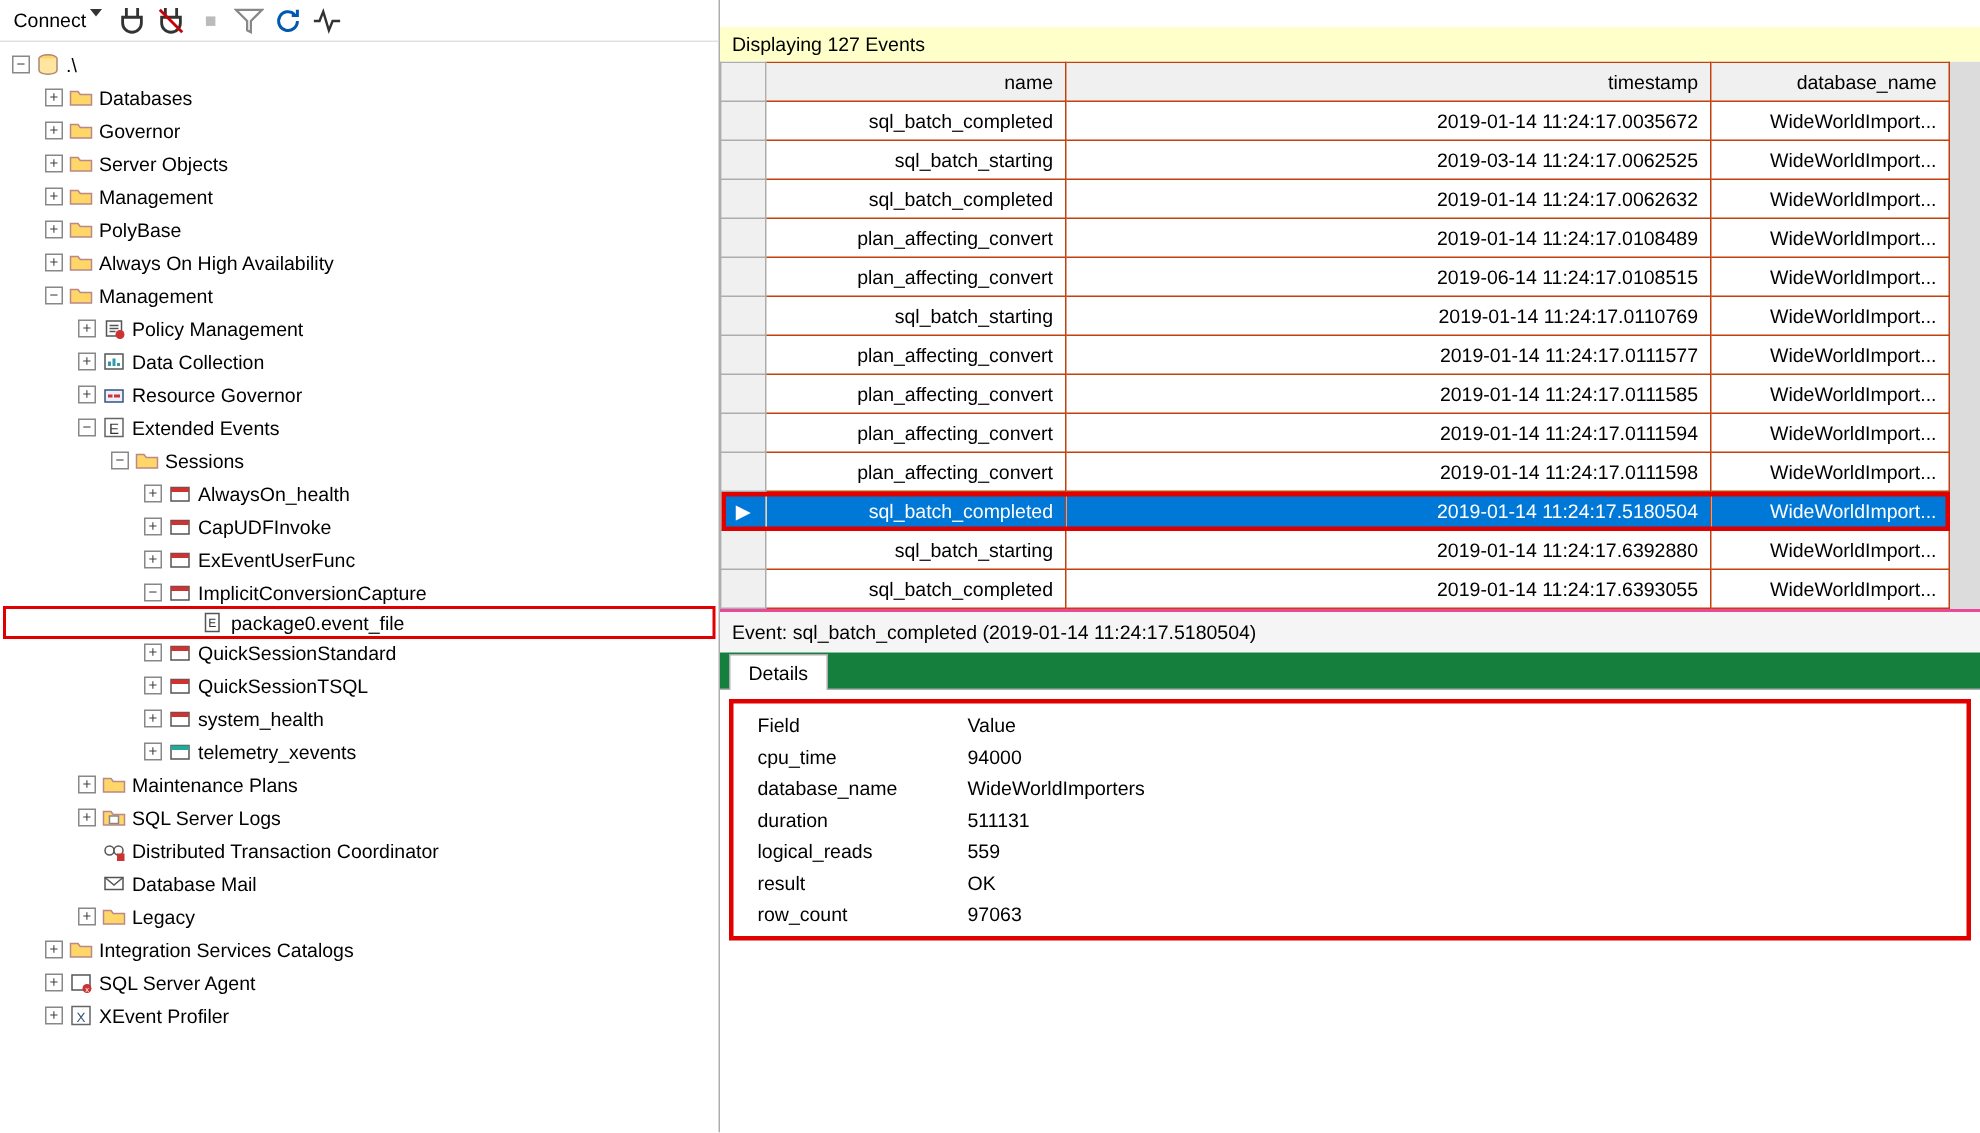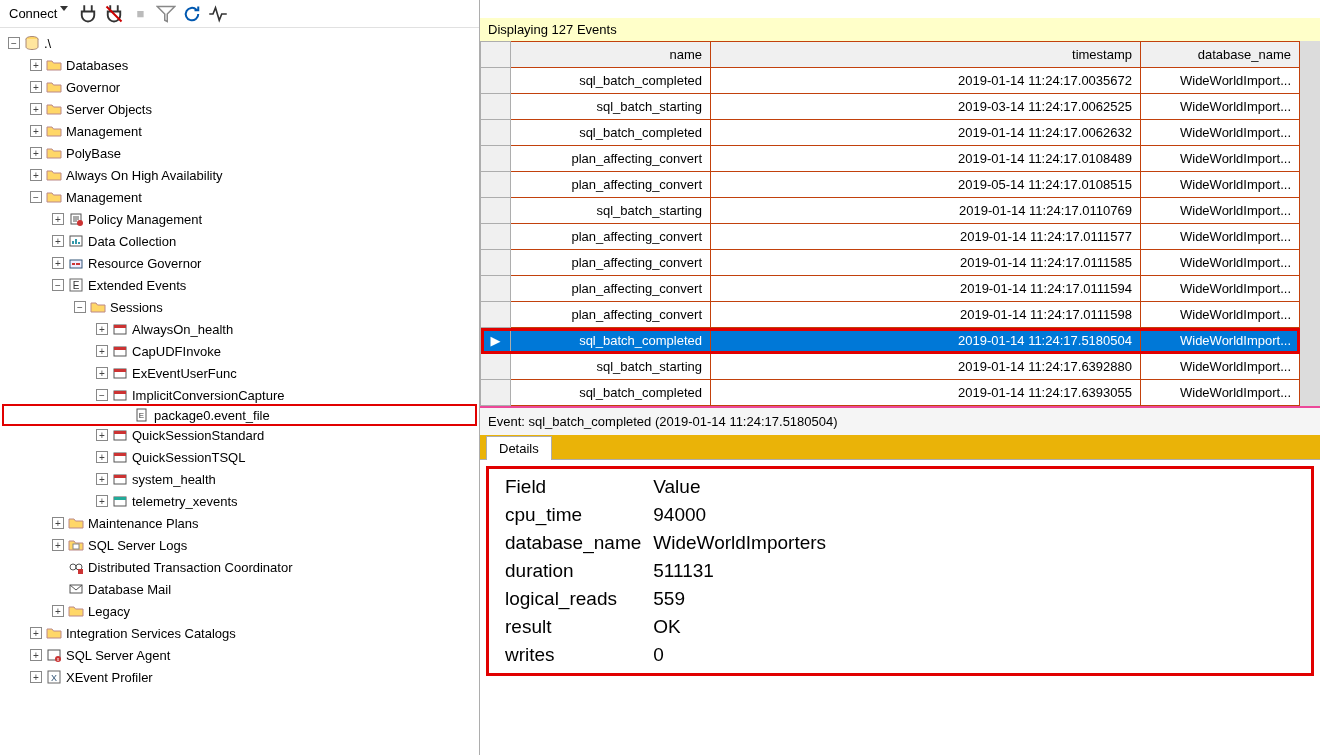--- a/index.html
+++ b/index.html
@@ -101,37 +101,37 @@
 .grid th { background: #f0f0f0; }
 .grid tr.selected td { background: #0078d7; color: #fff; }
 .grid tr.selected-red-row { outline: 3px solid #e10000; outline-offset: -3px; }
 .grid .row-head { width: 30px; border: 1px solid #adadad; background:#f0f0f0; text-align:center; }
 .grid .arrow-cell { color:#000; text-align:center; }
 .right-scroll { width: 20px; background: #dcdcdc; }
 
 
 .detail-pane { flex: 1; display: flex; flex-direction: column; border-top: 2px solid #ec4899; overflow: hidden; }
 .detail-title { padding: 6px 8px; font-size: 13px; background: #f5f5f5; }
-.tab-strip { display: flex; padding: 0 6px; border-bottom: 1px solid #adadad; background:#eab308; }
+.tab-strip { display: flex; padding: 0 6px; border-bottom: 1px solid #adadad; background:#15803d; }
 .tab {
   padding: 4px 12px;
   background: #fff;
   border: 1px solid #adadad;
   border-bottom: none;
   position: relative;
   top: 1px;
   font-size: 13px;
 }
 .detail-body { flex: 1; padding: 6px; overflow: auto; }
 .detail-block {
   border: 3px solid #e10000;
   padding: 4px 10px;
 }
 .detail-table { width: 100%; border-collapse: collapse; }
-.detail-table td { padding: 3px 6px; font-size: 19px; vertical-align: top; }
+.detail-table td { padding: 3px 6px; font-size: 13px; vertical-align: top; }
 .detail-table .fcol { width: 140px; }
 
 .caret-down {
   width: 0; height: 0;
   border-left: 4px solid transparent;
   border-right: 4px solid transparent;
   border-top: 5px solid #333;
   display: inline-block;
 }
 </style>
@@ -546,21 +546,21 @@
               </tr>
               <tr>
                 <td class="row-head arrow-cell"></td>
                 <td>plan_affecting_convert</td>
                 <td>2019-01-14 11:24:17.0108489</td>
                 <td>WideWorldImport...</td>
               </tr>
               <tr>
                 <td class="row-head arrow-cell"></td>
                 <td>plan_affecting_convert</td>
-                <td>2019-05-14 11:24:17.0108515</td>
+                <td>2019-06-14 11:24:17.0108515</td>
                 <td>WideWorldImport...</td>
               </tr>
               <tr>
                 <td class="row-head arrow-cell"></td>
                 <td>sql_batch_starting</td>
                 <td>2019-01-14 11:24:17.0110769</td>
                 <td>WideWorldImport...</td>
               </tr>
               <tr>
                 <td class="row-head arrow-cell"></td>
@@ -639,22 +639,22 @@
                 </tr>
                 <tr>
                   <td class="fcol">logical_reads</td>
                   <td>559</td>
                 </tr>
                 <tr>
                   <td class="fcol">result</td>
                   <td>OK</td>
                 </tr>
                 <tr>
-                  <td class="fcol">writes</td>
-                  <td>0</td>
+                  <td class="fcol">row_count</td>
+                  <td>97063</td>
                 </tr>
               </tbody>
           </table>
         </div>
       </div>
     </div>
   </div>
 </div>
 
 </body></html>

